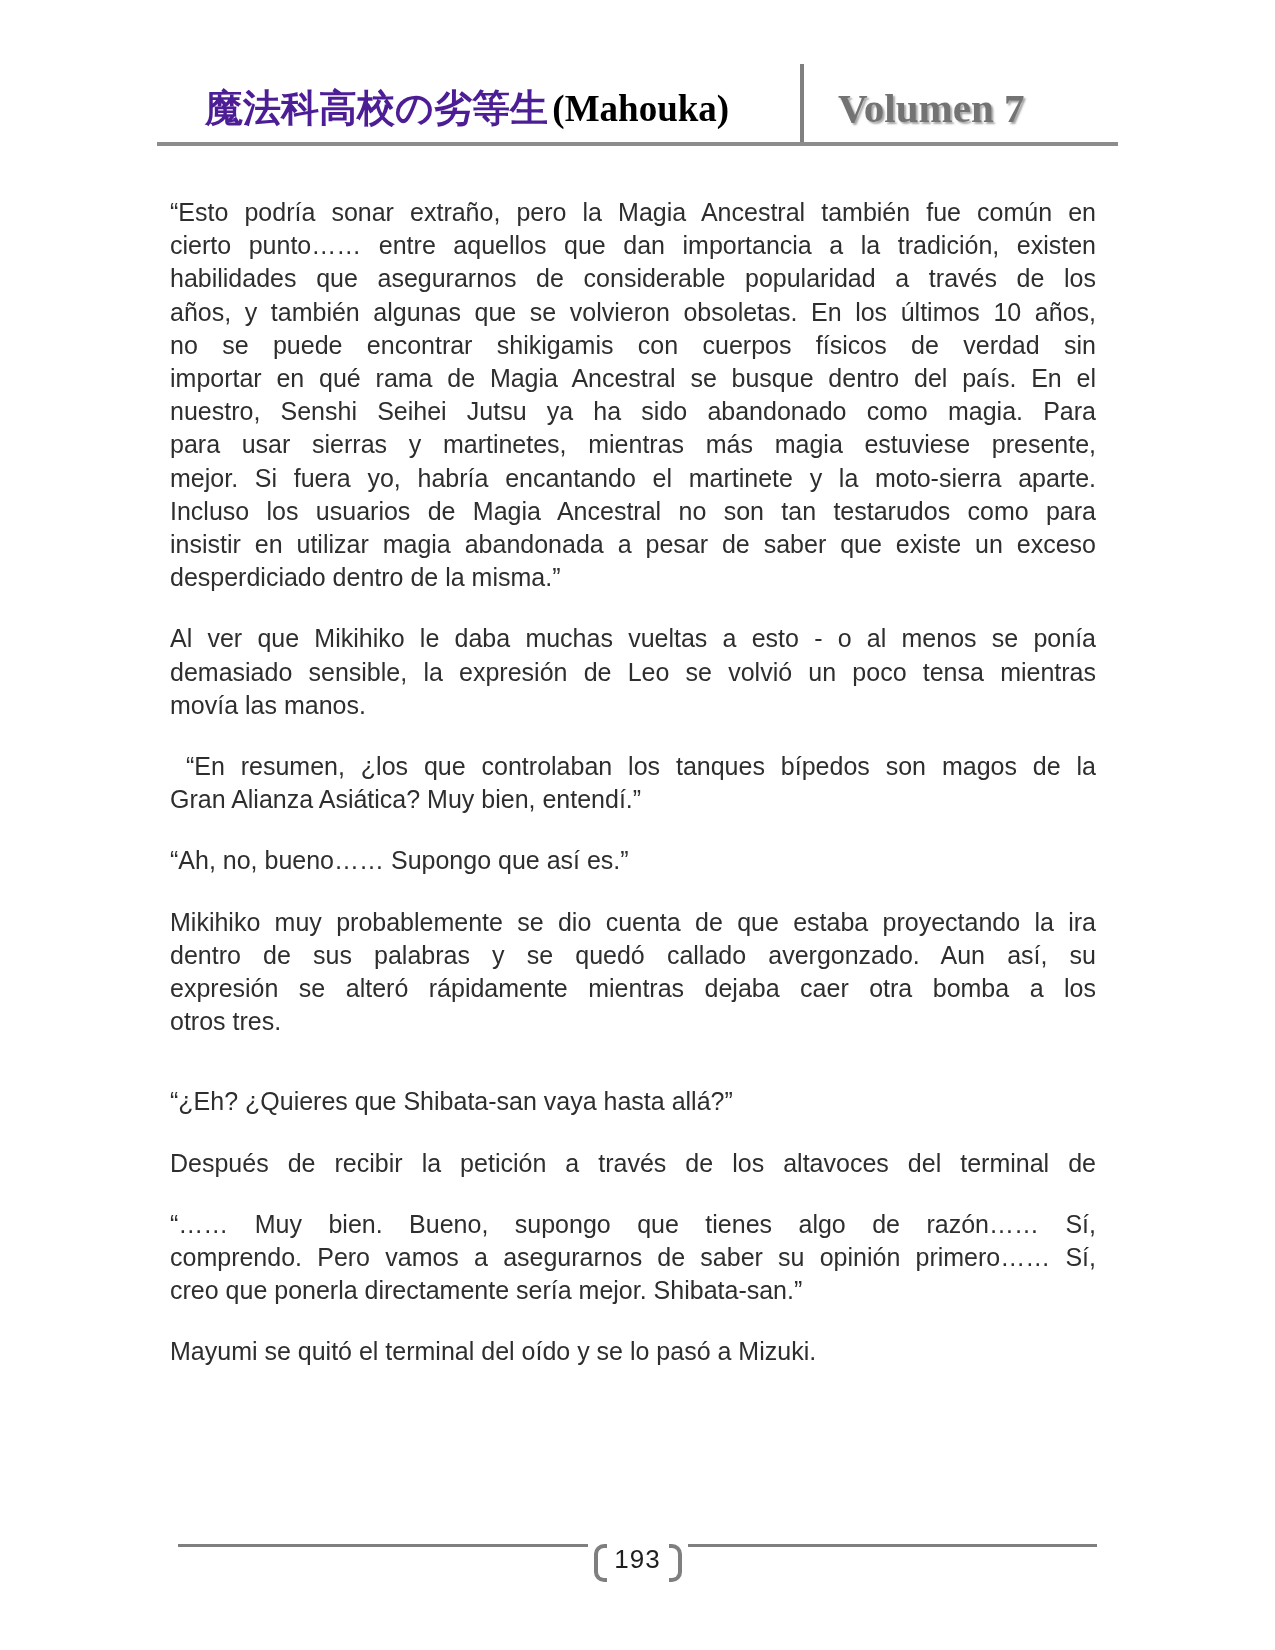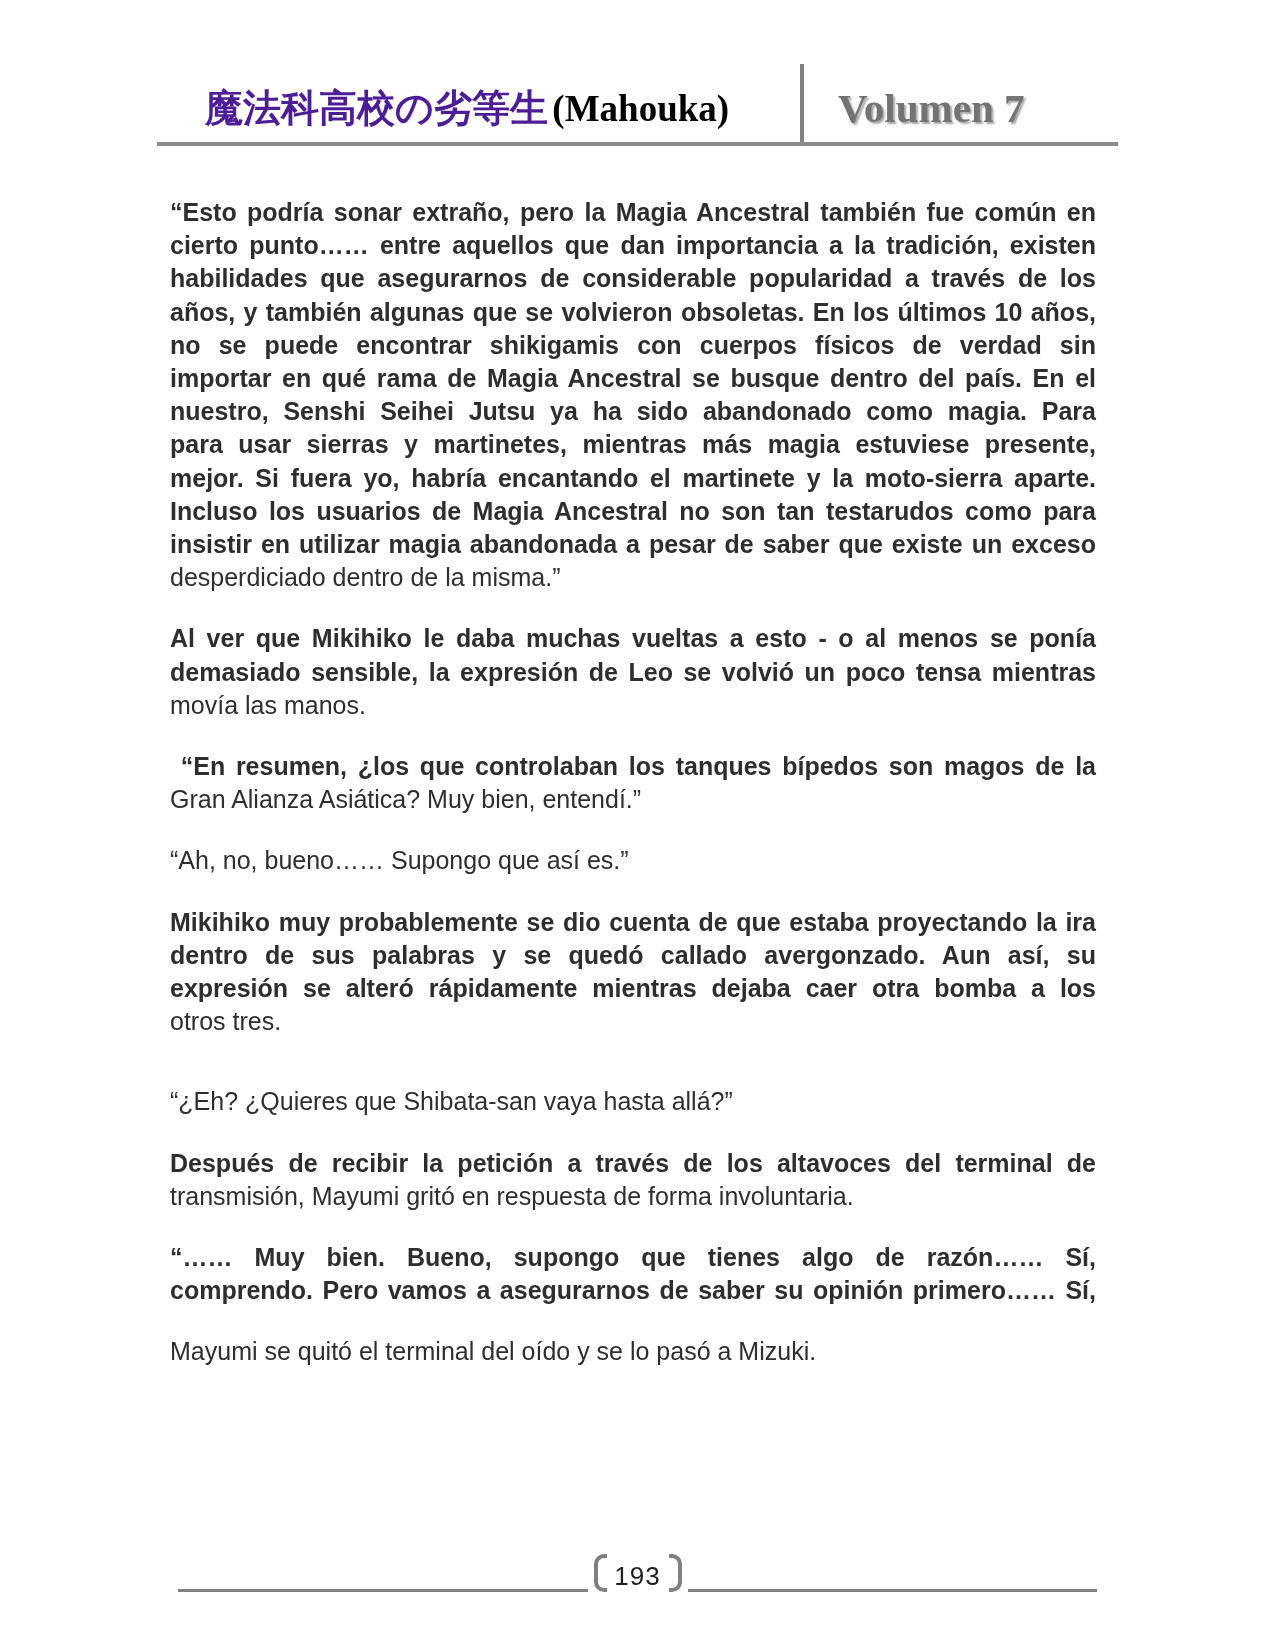--- a/index.html
+++ b/index.html
@@ -45,26 +45,26 @@
   }
 
   
   .body-text{
     position:absolute;left:170px;top:196px;width:926px;
     font-size:25px;line-height:33.2px;color:#2e2e2e;
   }
   .para{margin:0 0 28px 0;}
   .para.scene-break{padding-top:19px;}
   .line{white-space:pre-wrap;text-align:left;}
-  .line.just{text-align:justify;text-align-last:justify;font-weight:bold;}
+  .line.just{text-align:justify;text-align-last:justify;}
 
   
   .footer{
     position:absolute;left:178px;top:1544px;width:919px;height:48px;
-    display:flex;align-items:flex-end;
+    display:flex;align-items:flex-start;
   }
   .footer-line{flex:1;height:3px;background:#7f7f7f;}
   .bracket{
     width:13px;height:38px;box-sizing:border-box;
     border:4px solid #7f7f7f;
   }
   .bracket-left{
     border-right:none;border-radius:10px 0 0 10px;margin-left:6px;
   }
   .bracket-right{
@@ -125,25 +125,25 @@
         <div class="line just">Mikihiko muy probablemente se dio cuenta de que estaba proyectando la ira</div>
         <div class="line just">dentro de sus palabras y se quedó callado avergonzado. Aun así, su</div>
         <div class="line just">expresión se alteró rápidamente mientras dejaba caer otra bomba a los</div>
         <div class="line">otros tres.</div>
       </div>
       <div class="para scene-break">
         <div class="line">“¿Eh? ¿Quieres que Shibata-san vaya hasta allá?”</div>
       </div>
       <div class="para">
         <div class="line just">Después de recibir la petición a través de los altavoces del terminal de</div>
-        <div class="line">transmisión, Mayumi gritó en respuesta de forma involuntaria.</div>
       </div>
       <div class="para">
         <div class="line just">“…… Muy bien. Bueno, supongo que tienes algo de razón…… Sí,</div>
         <div class="line just">comprendo. Pero vamos a asegurarnos de saber su opinión primero…… Sí,</div>
+        <div class="line">creo que ponerla directamente sería mejor. Shibata-san.”</div>
       </div>
       <div class="para">
         <div class="line">Mayumi se quitó el terminal del oído y se lo pasó a Mizuki.</div>
       </div>
     </div>
 
   <div class="footer">
     <div class="footer-line"></div>
     <div class="bracket bracket-left"></div>
     <div class="page-number">193</div>

